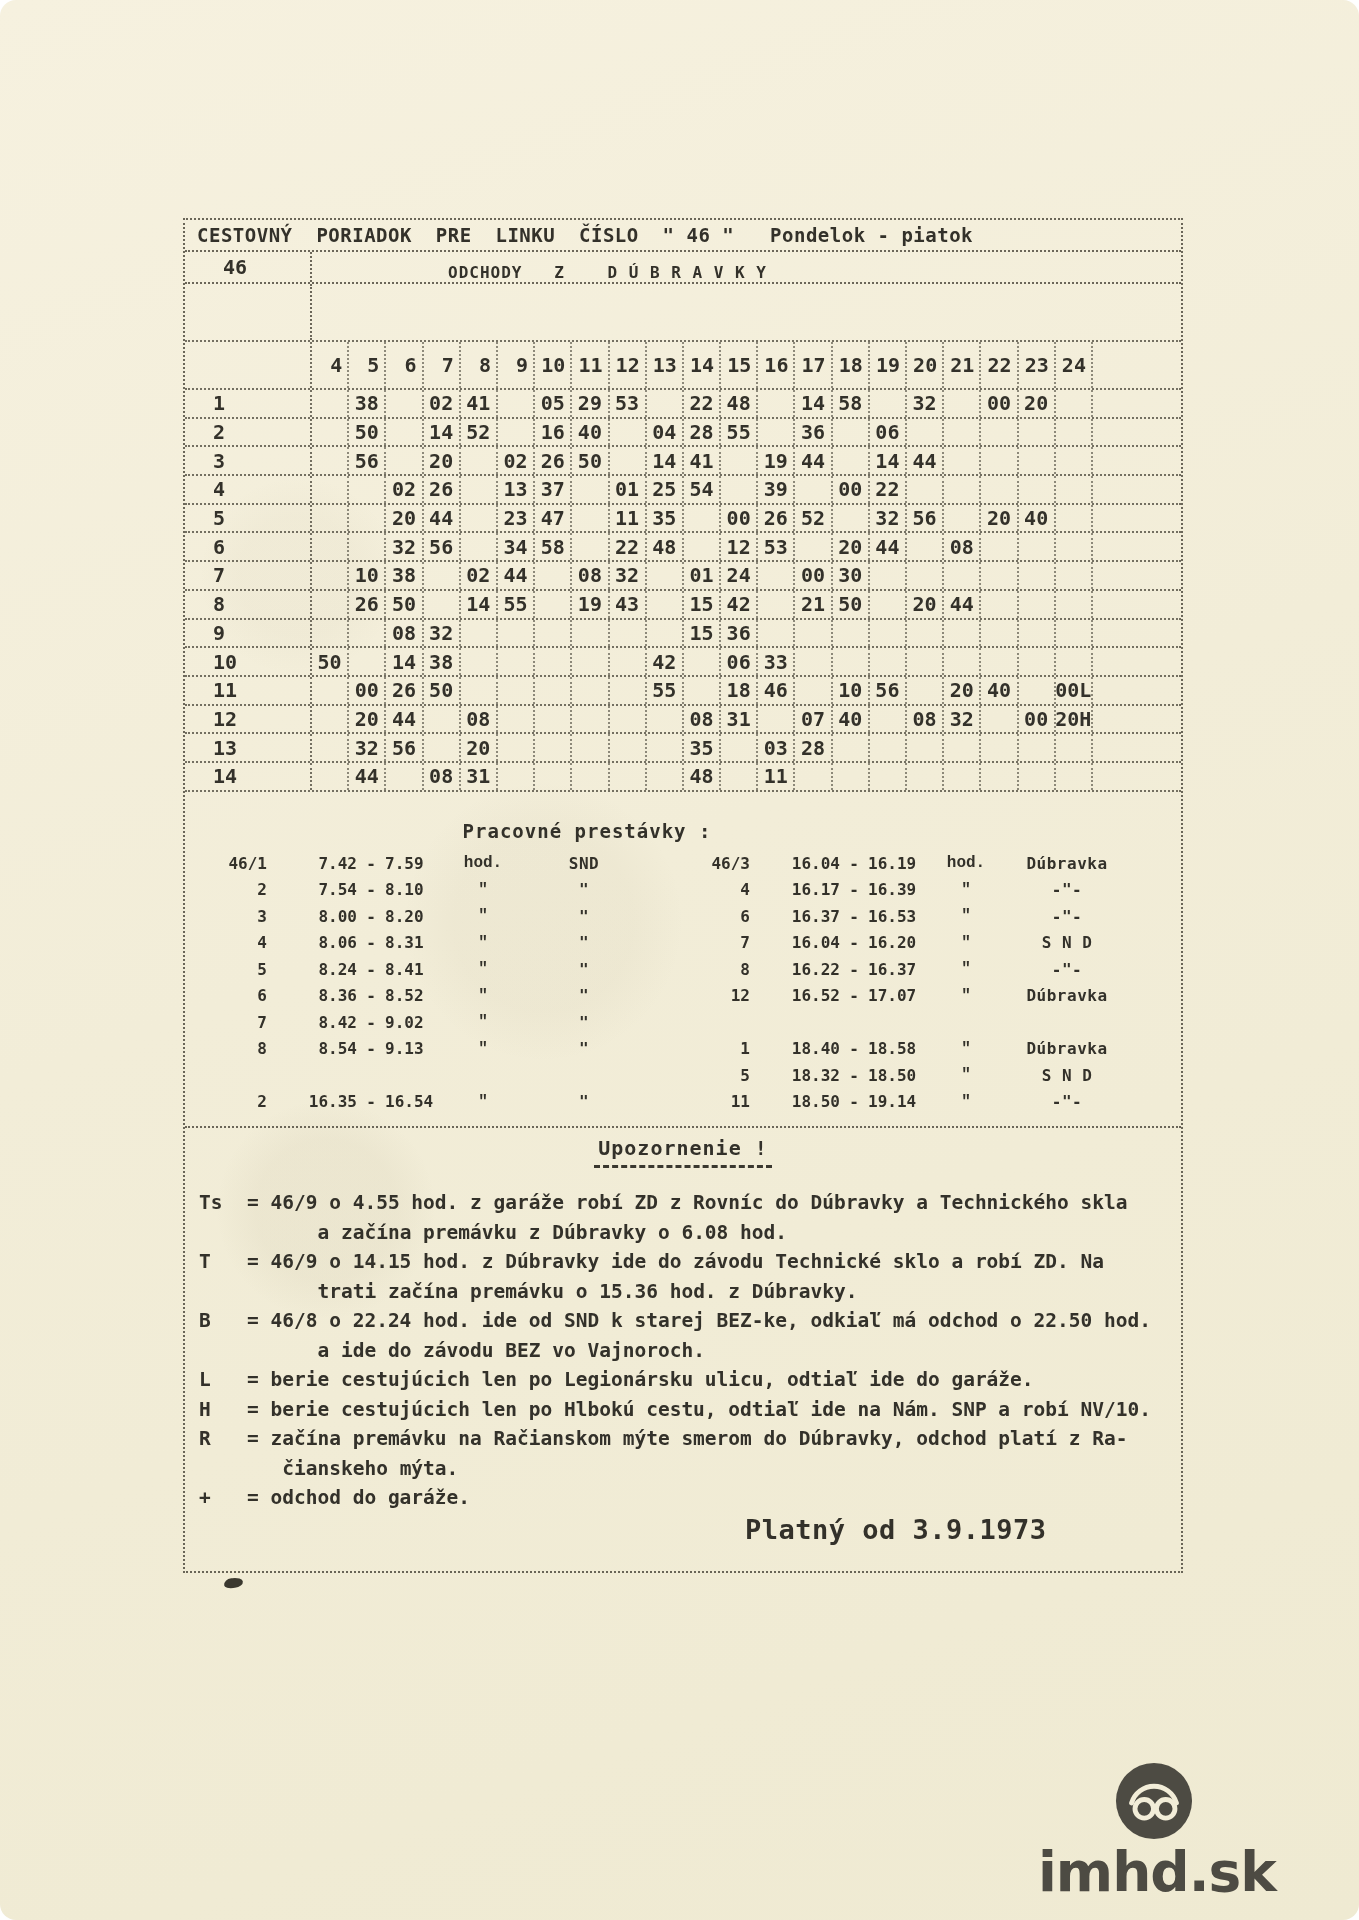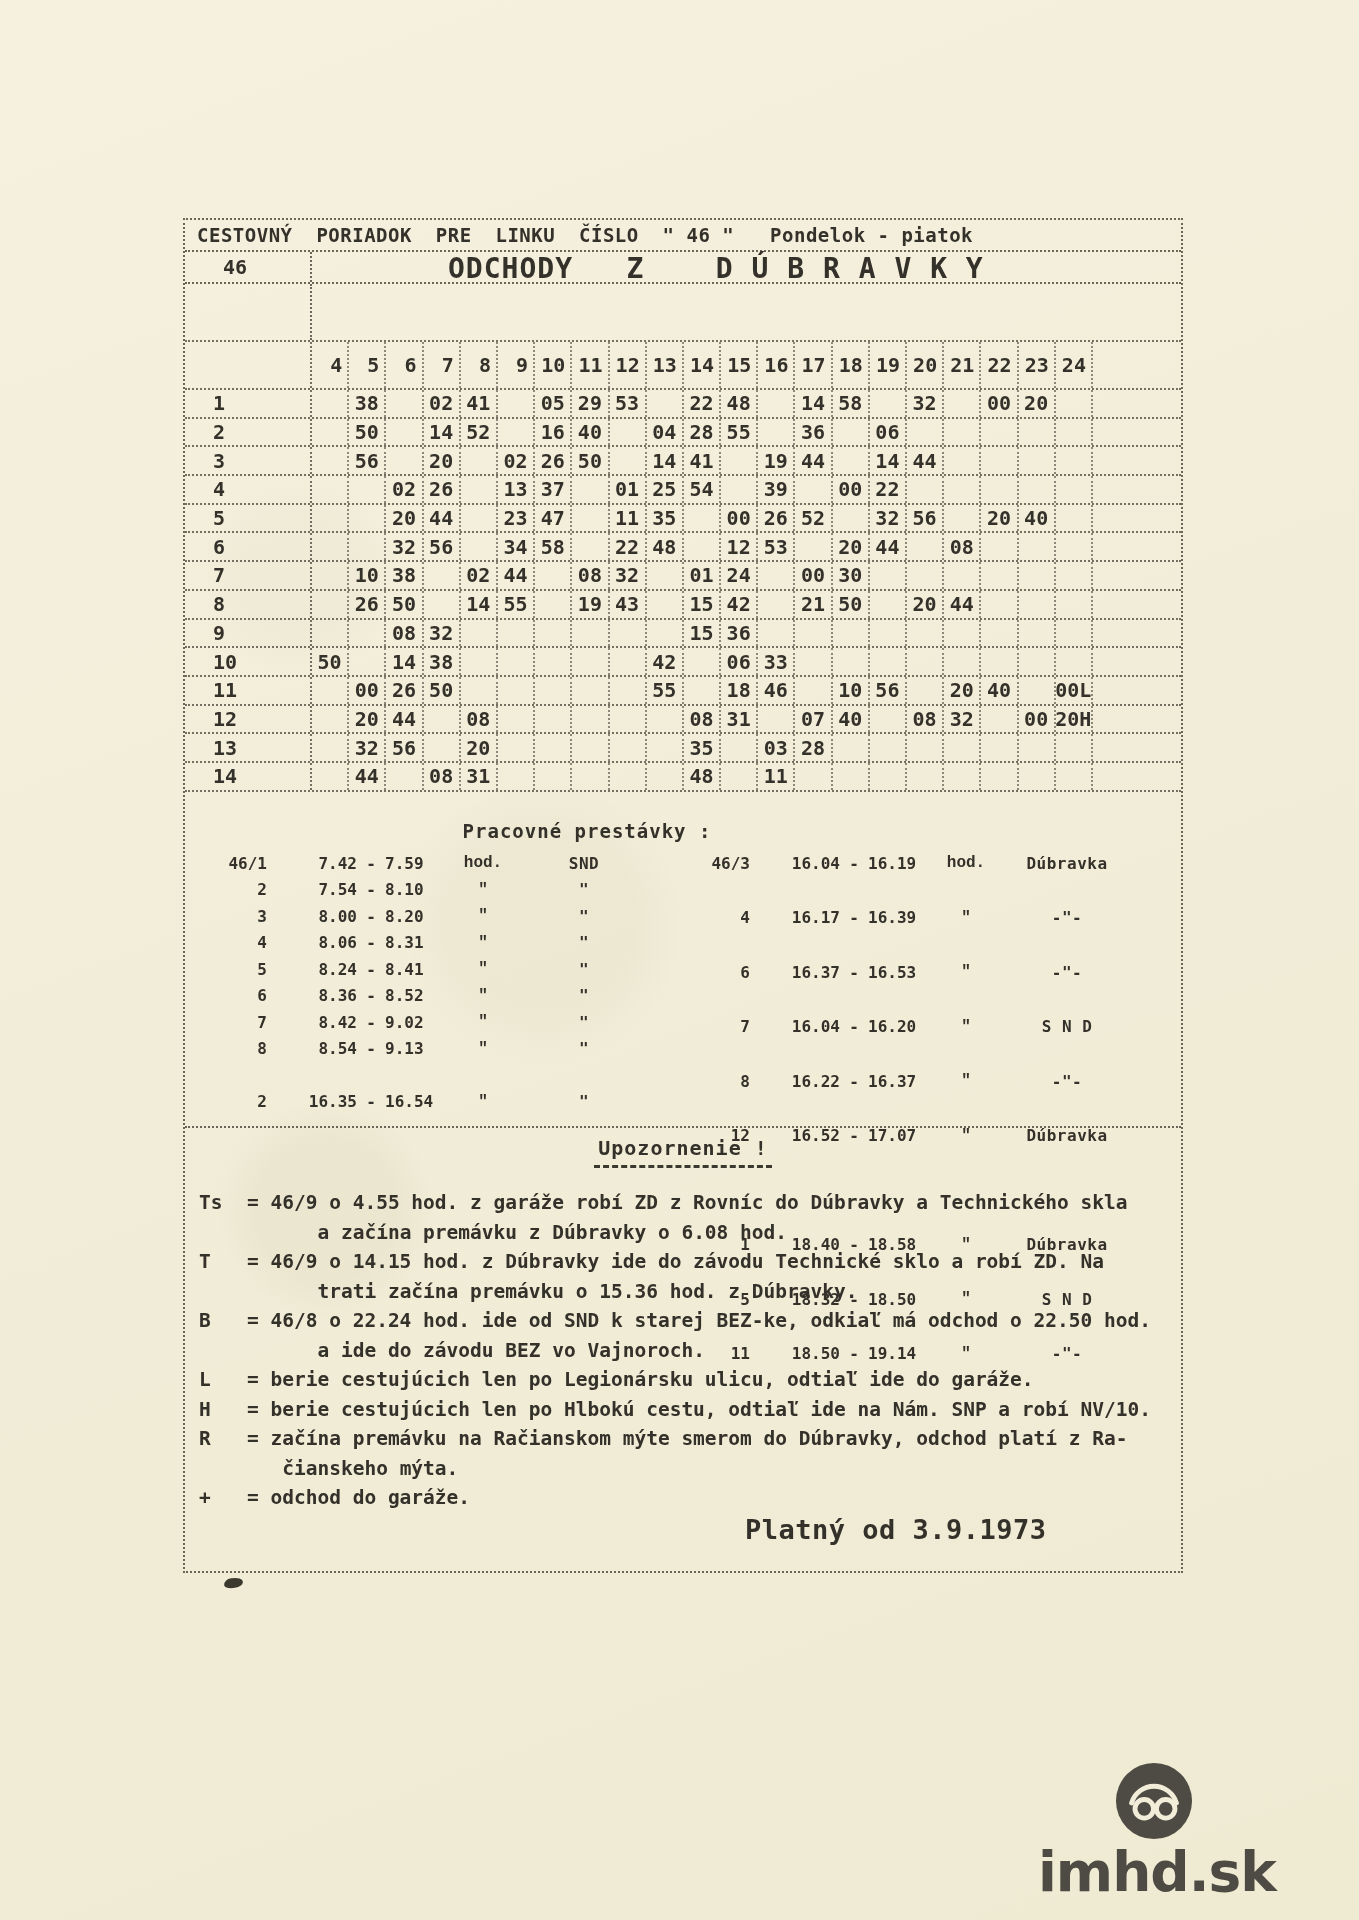--- a/index.html
+++ b/index.html
@@ -7,57 +7,58 @@
     position:relative;
     width:1359px;height:1920px;
     background:
       radial-gradient(circle at 24% 63%, rgba(130,115,75,.05) 0 70px, transparent 110px),
       radial-gradient(circle at 40% 48%, rgba(130,115,75,.04) 0 90px, transparent 140px),
       radial-gradient(circle at 22% 30%, rgba(130,115,75,.03) 0 60px, transparent 100px),
       linear-gradient(160deg,#f6f1df 0%,#f2edd8 45%,#efead2 100%);
     font-family:"DejaVu Sans Mono","Liberation Mono",monospace;
     color:#33312a;
     overflow:hidden;
+    border-radius:16px;
   }
   .doc{
     position:absolute;left:183px;top:218px;width:1000px;height:1355px;
     border:2px dotted rgba(72,68,56,.8);
     box-sizing:border-box;
   }
   .dotb{border-bottom:2px dotted rgba(72,68,56,.8);}
   .dotr{border-right:2px dotted rgba(72,68,56,.8);}
 
   .title-band{
     position:absolute;left:0;top:0;right:0;height:32px;
     display:flex;align-items:center;padding-left:12px;
     font-size:19px;font-weight:700;white-space:pre;letter-spacing:.5px;
     box-sizing:border-box;
   }
   .band2{position:absolute;left:0;top:32px;right:0;height:32px;display:flex;box-sizing:border-box;}
   .line-cell{width:127px;box-sizing:border-box;flex:none;display:flex;align-items:center;padding-left:38px;font-size:20px;font-weight:700;}
-  .band2-right{flex:1;display:flex;align-items:flex-start;padding-left:136px;font-size:28px;font-weight:700;white-space:pre;letter-spacing:1px;}
+  .band2-right{flex:1;display:flex;align-items:flex-end;padding-left:136px;font-size:16px;font-weight:700;white-space:pre;letter-spacing:1px;}
   .gap-band{position:absolute;left:0;top:64px;right:0;height:56px;display:flex;}
   .gap-band .line-cell{height:100%;}
 
   .tt{position:absolute;left:0;top:120px;right:0;}
   .tt-row{display:flex;width:100%;height:28.7px;border-bottom:2px dotted rgba(72,68,56,.75);box-sizing:border-box;}
   .tt-row.tt-hours{height:50px;border-top:2px dotted rgba(72,68,56,.75);}
   .tt-label{width:127px;flex:none;box-sizing:border-box;border-right:2px dotted rgba(72,68,56,.75);
     font-size:20px;font-weight:700;padding-left:28px;display:flex;align-items:center;}
   .tt-cell{width:37.2px;flex:none;box-sizing:border-box;border-right:2px dotted rgba(72,68,56,.6);
     font-size:20px;font-weight:700;display:flex;align-items:center;justify-content:center;white-space:nowrap;overflow:visible;}
   .tt-hours .tt-cell{justify-content:flex-end;padding-right:5px;font-size:20px;}
   .tt-fill{flex:1;}
 
   .breaks{position:absolute;left:0;top:600px;right:0;}
   .breaks-title{width:804px;text-align:center;font-size:19px;font-weight:700;letter-spacing:1px;}
   .breaks-cols{display:flex;margin-top:8px;}
   .bcol{display:flex;flex-direction:column;}
   .bcol-left{margin-left:22px;width:460px;flex:none;}
-  .bcol-right{margin-left:23px;width:470px;flex:none;gap:28px;}
+  .bcol-right{margin-left:23px;width:470px;flex:none;}
   .brow{display:flex;height:26.5px;align-items:center;font-size:16px;font-weight:700;}
   .brow .run{width:60px;text-align:right;flex:none;}
   .brow .t1{width:90px;text-align:right;flex:none;}
   .brow .dash{width:28px;text-align:center;flex:none;}
   .brow .t2{width:70px;text-align:left;flex:none;}
   .brow .unit{width:56px;text-align:center;flex:none;font-family:Liberation Mono, monospace;}
   .brow .place{width:146px;text-align:center;flex:none;letter-spacing:.5px;}
 
   .notes-sec{position:absolute;left:0;top:906px;right:0;border-top:2px dotted rgba(72,68,56,.8);}
   .upoz-wrap{text-align:center;margin-top:8px;}

